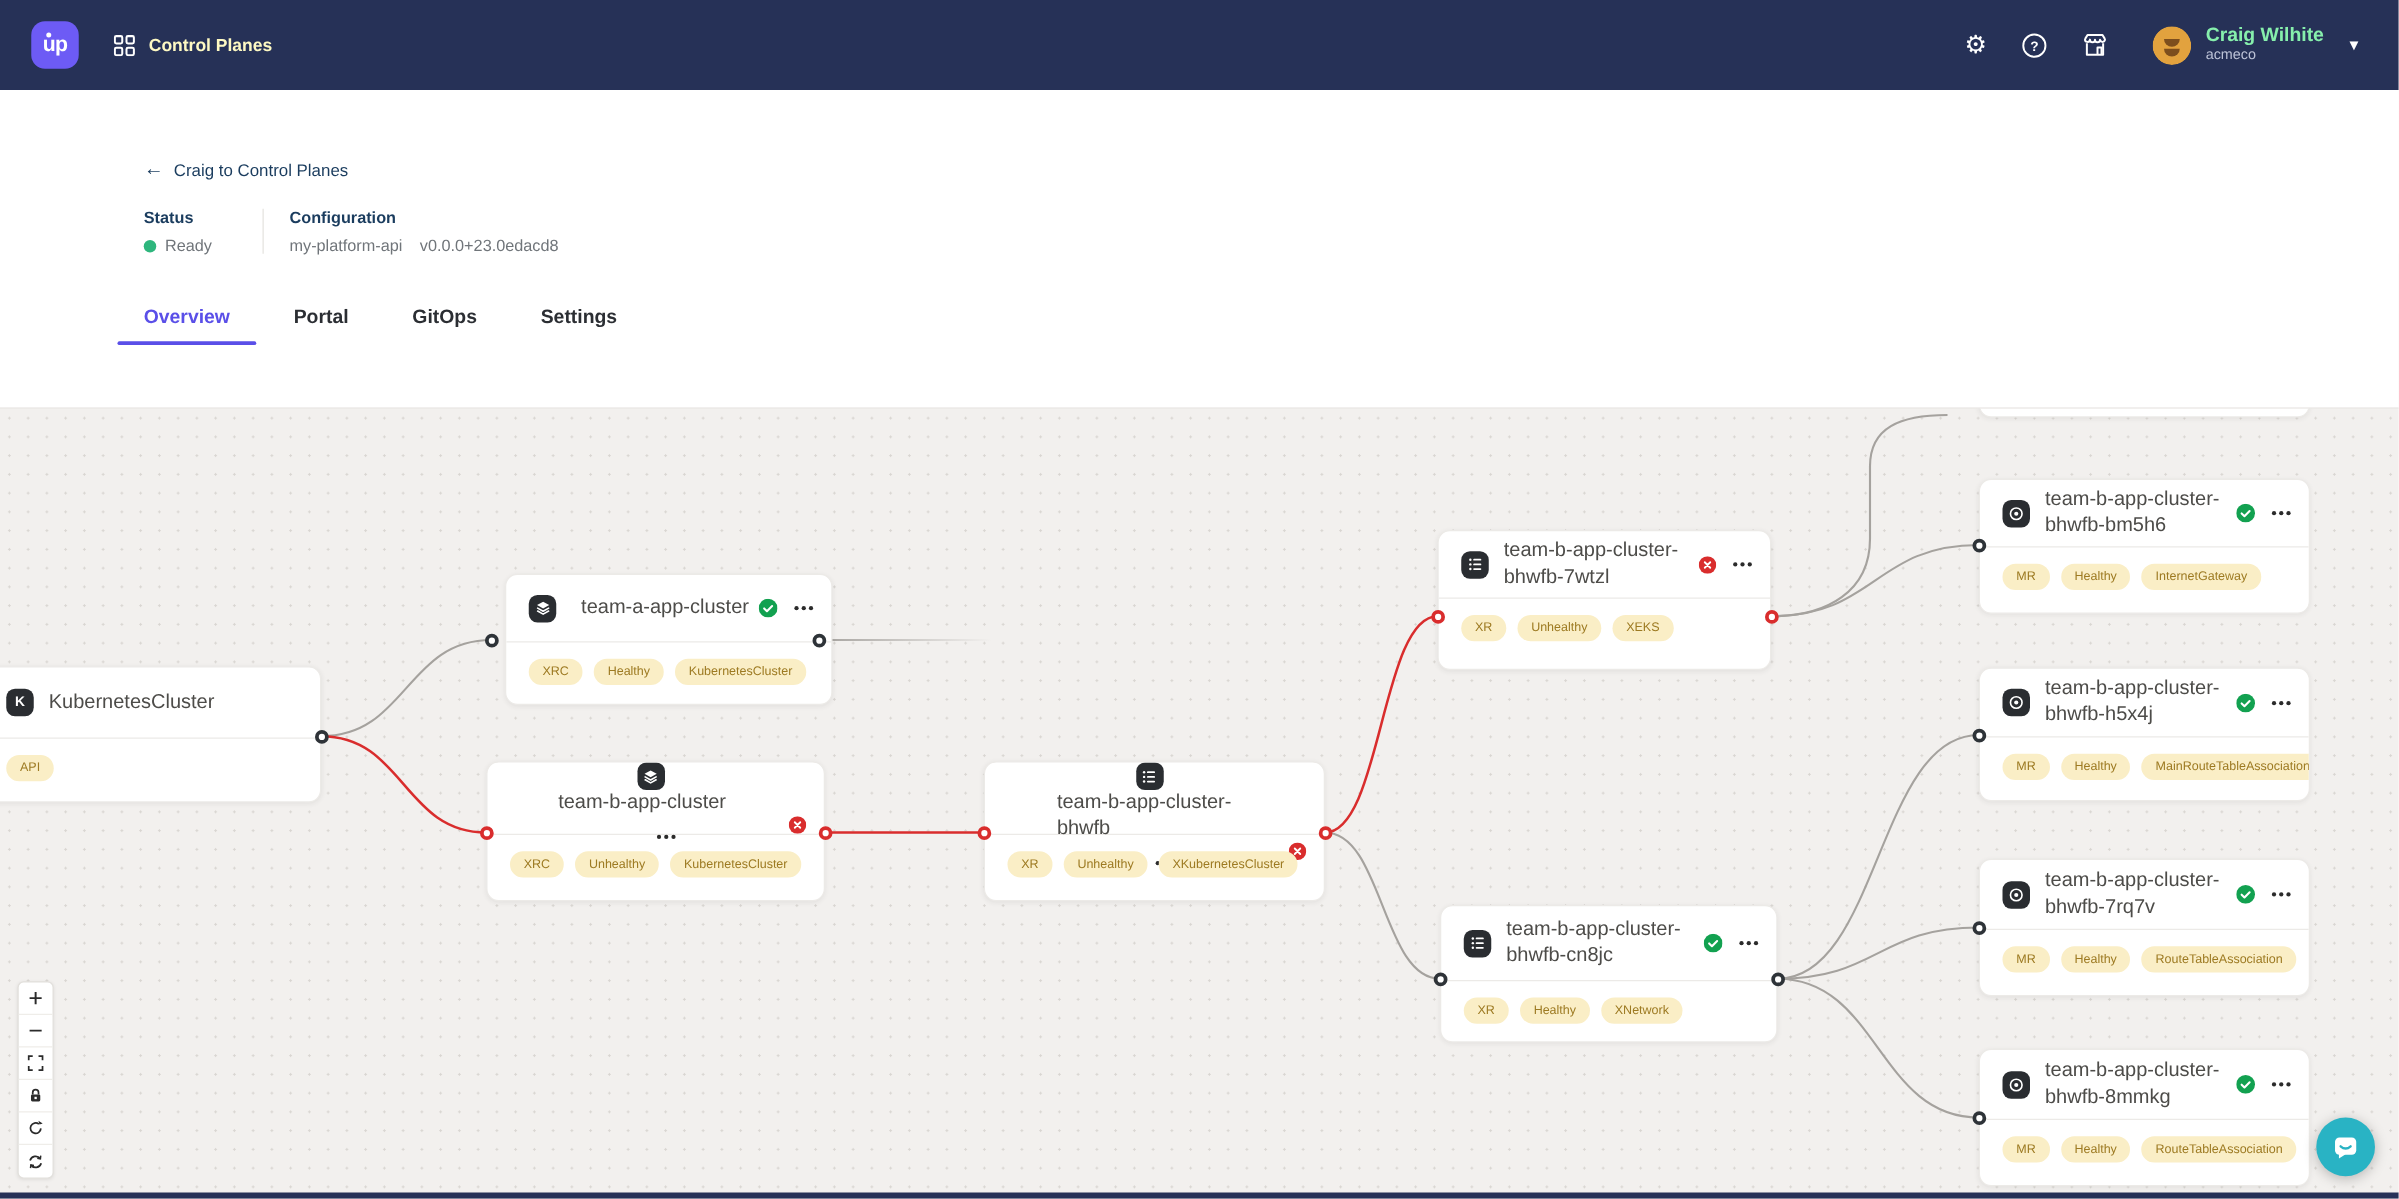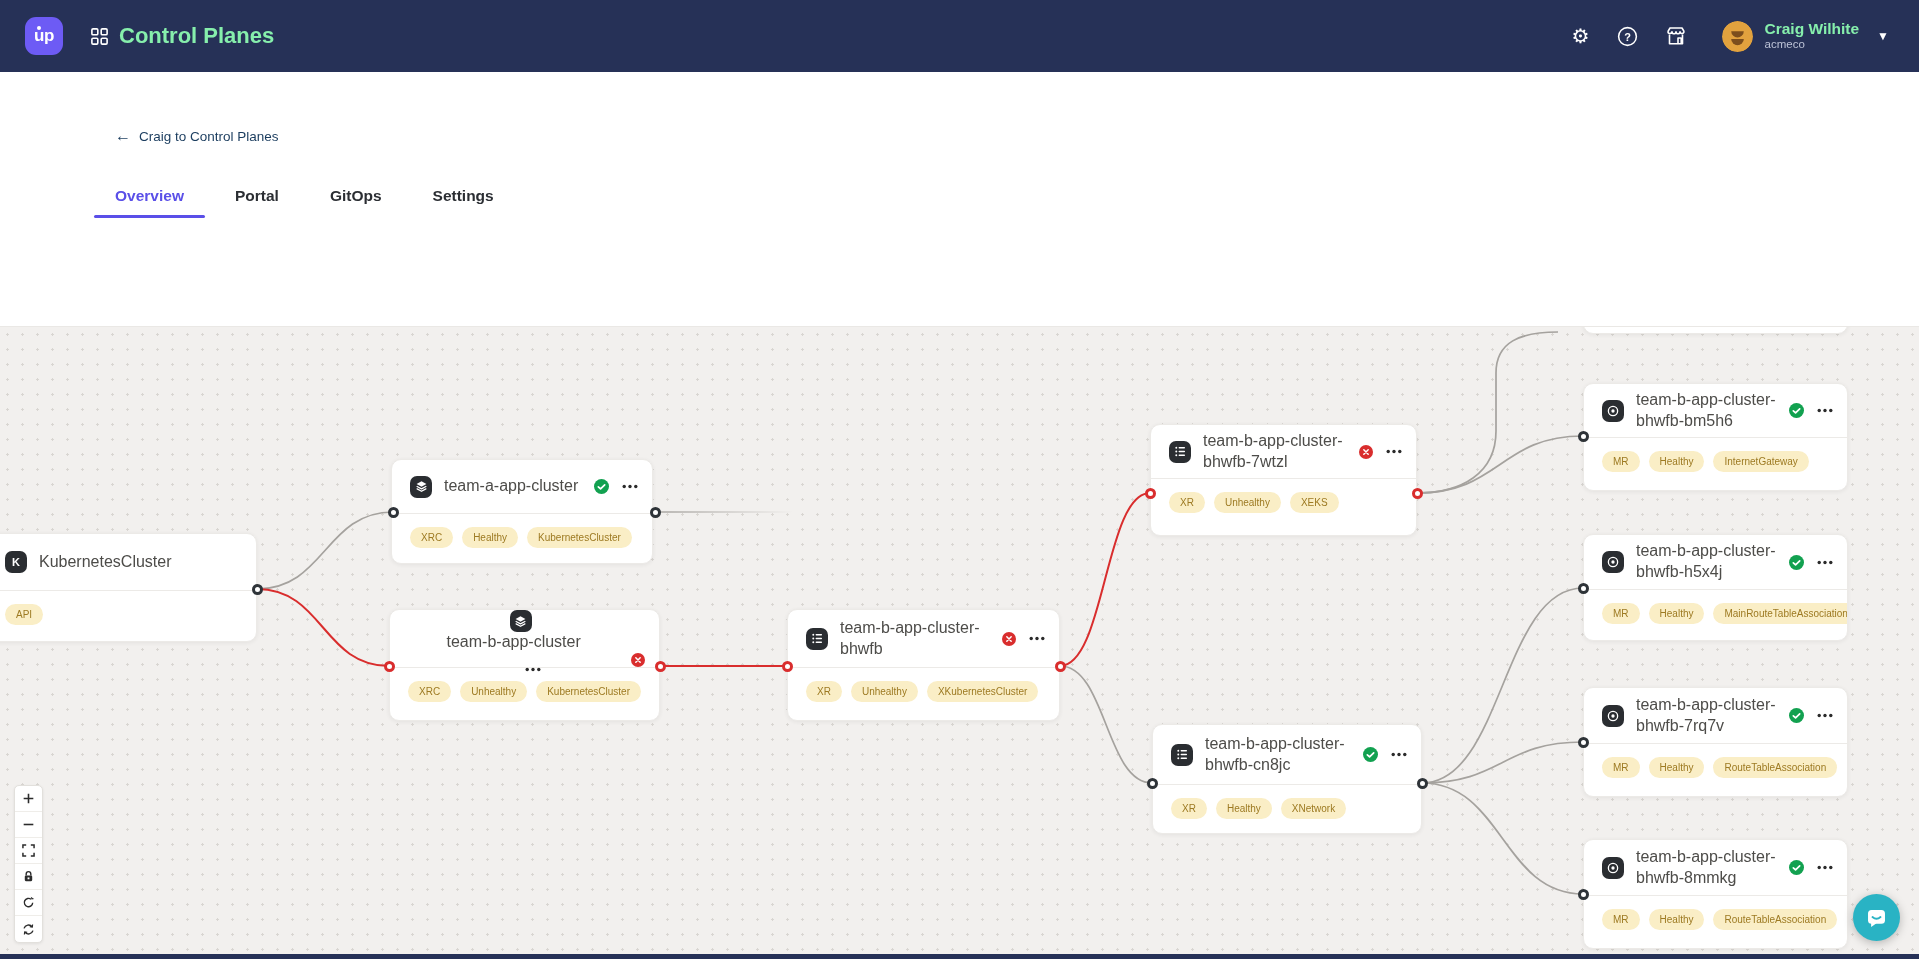--- a/index.html
+++ b/index.html
@@ -9,21 +9,21 @@
     font-family:"Liberation Sans", sans-serif; background:#fff;
   }
   
   .navbar { height:72px; background:#263157; display:flex; align-items:center;
     padding:0 30px 0 25px; position:relative; z-index:20; }
   .logo { width:38px; height:38px; border-radius:11px; background:#6D5BF5; color:#fff;
     font-weight:bold; font-size:17px; display:flex; align-items:center; justify-content:center;
     position:relative; cursor:pointer; letter-spacing:-0.5px; }
   .logo .dot { position:absolute; width:4px; height:4px; border-radius:50%; background:#fff; top:9px; left:12px; }
   .nav-title-group { display:flex; align-items:center; gap:11px; margin-left:28px; }
-  .nav-app-title { color:#86efac; font-weight:bold; font-size:22px; }
+  .nav-app-title { color:#fef9c3; font-weight:bold; font-size:14px; }
   .nav-right { margin-left:auto; display:flex; align-items:center; gap:27px; }
   .nav-icon { color:#fff; display:flex; align-items:center; cursor:pointer; line-height:1; }
   .gear-glyph { font-size:20px; }
   .user { display:flex; align-items:center; gap:12px; margin-left:8px; cursor:pointer; }
   .avatar { width:31px; height:31px; border-radius:50%; overflow:hidden; flex:0 0 auto; }
   .user-text { line-height:1.15; }
   .user-name { font-size:15.5px; font-weight:bold; color:#86efac; }
   .user-org { font-size:11.5px; color:#BCC2D6; }
   .chevron { color:#fff; font-size:12px; margin-left:6px; }
 
@@ -134,20 +134,37 @@
       <span class="chevron">▼</span>
     </div>
   </div>
 </div>
 
 <div class="header-wrap">
   <a class="back-link">
     <span class="back-arrow">←</span>
     <span>Craig to Control Planes</span>
   </a>
+  <div class="meta-row">
+    <div class="meta-col">
+      <div class="meta-label">Status</div>
+      <div class="meta-value-row">
+        <span class="ready-dot"></span>
+        <span>Ready</span>
+      </div>
+    </div>
+    <div class="meta-divider"></div>
+    <div class="meta-col">
+      <div class="meta-label">Configuration</div>
+      <div class="meta-value-row config-values">
+        <span>my-platform-api</span>
+        <span>v0.0.0+23.0edacd8</span>
+      </div>
+    </div>
+  </div>
 </div>
 
 <div class="tabs">
     <div class="tab active">Overview</div>
     <div class="tab">Portal</div>
     <div class="tab">GitOps</div>
     <div class="tab">Settings</div>
   </div>
 
 <div class="canvas">
@@ -220,21 +237,21 @@
         <span class="node-icon">
           <span style="font-weight:bold;font-size:11px;line-height:1">K</span>
         </span>
         <span class="node-title">KubernetesCluster</span>
       </div>
       <div class="node-badges">
         <span class="badge">API</span>
       </div>
     </div>
     <div class="handle" style="left: 251.5px; top: 256.5px;"></div>
-    <div class="node" style="left: 391px; top: 132px; width: 262px; height: 105px;">
+    <div class="node" style="left: 404px; top: 132px; width: 262px; height: 105px; text-align: center;">
       <div class="node-title-row" style="height: 53px;">
         <span class="node-icon">
           <svg width="13" height="13" viewBox="0 0 16 16">
             <path d="M8 1.6 L14 5 8 8.4 2 5 Z" fill="#fff"></path>
             <path d="M2.6 8 L8 11 13.4 8" stroke="#fff" stroke-width="1.6" fill="none" stroke-linecap="round" stroke-linejoin="round"></path>
             <path d="M2.6 10.9 L8 13.9 13.4 10.9" stroke="#fff" stroke-width="1.6" fill="none" stroke-linecap="round" stroke-linejoin="round"></path>
           </svg>
         </span>
         <span class="node-title">team-a-app-cluster</span>
         <span class="node-status">
@@ -285,21 +302,21 @@
       </div>
       <div class="node-badges">
         <span class="badge">XRC</span>
         <span class="badge">Unhealthy</span>
         <span class="badge">KubernetesCluster</span>
       </div>
     </div>
     <div class="handle red" style="left: 383.5px; top: 333.5px;"></div>
     <div class="handle red" style="left: 654.5px; top: 333.5px;"></div>
     <div class="node" style="left: 787px; top: 282px; width: 273px; height: 112px;">
-      <div class="node-title-row" style="height: 57px;">
+      <div class="node-title-row" style="height: 57px; flex-direction: column;">
         <span class="node-icon">
           <svg width="13" height="13" viewBox="0 0 16 16" fill="#fff">
             <circle cx="2.8" cy="3.4" r="1.2"></circle>
             <rect x="5.6" y="2.5" width="8" height="1.8" rx=".9"></rect>
             <circle cx="2.8" cy="8" r="1.2"></circle>
             <rect x="5.6" y="7.1" width="8" height="1.8" rx=".9"></rect>
             <circle cx="2.8" cy="12.6" r="1.2"></circle>
             <rect x="5.6" y="11.7" width="8" height="1.8" rx=".9"></rect>
           </svg>
         </span>

